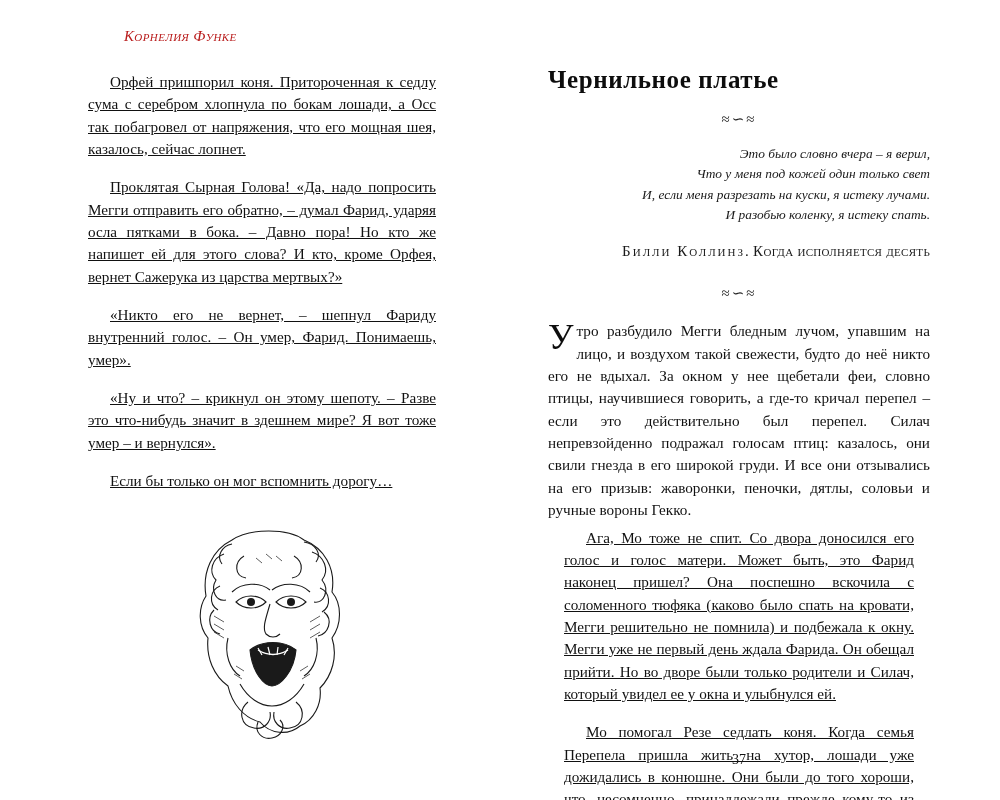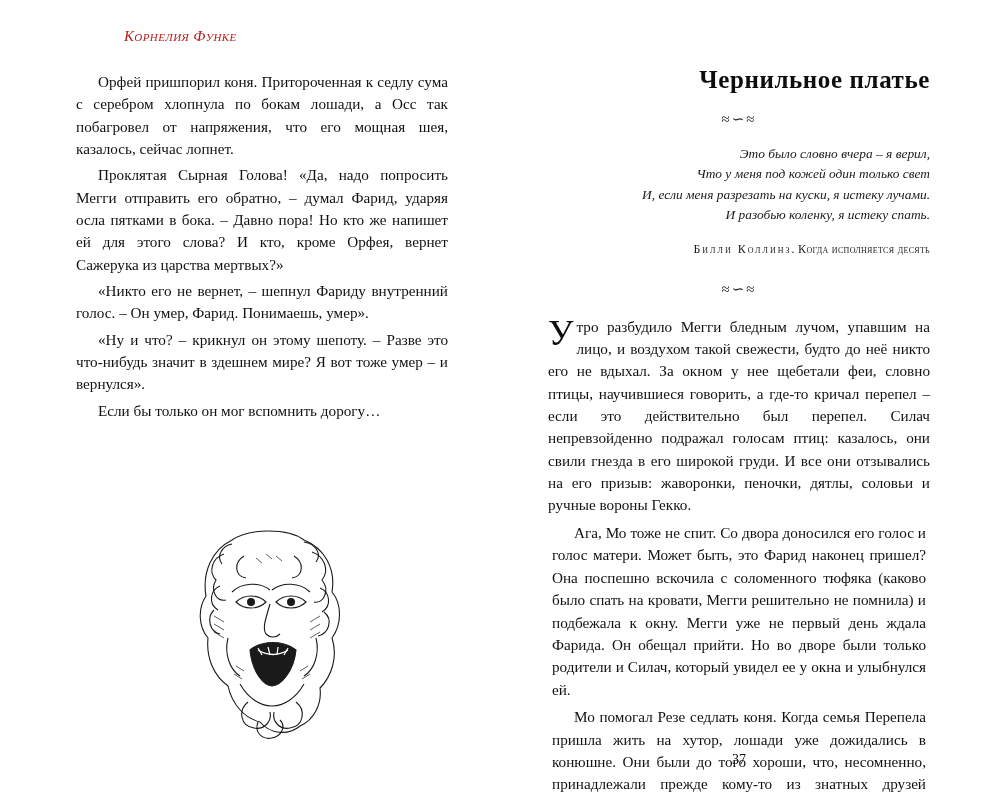--- a/index.html
+++ b/index.html
@@ -42,41 +42,42 @@
     white-space: nowrap;
   }
   .body-text {
     font-size: 15.2px;
     line-height: 1.47;
     text-align: justify;
     text-justify: inter-word;
     color: #111111;
   }
   .body-text p {
-    margin: 4px;
+    margin: 16px;
     text-indent: 22px;
+    text-decoration: underline;
   }
   .left-illustration {
     position: absolute;
     left: 90px;
     top: 470px;
     width: 220px;
     height: 250px;
   }
   
   .right-page {
     position: absolute;
     left: 548px;
     top: 28px;
     width: 382px;
     height: 740px;
   }
   .chapter-title {
     font-size: 25px;
-    text-align: right;
+    text-align: left;
     letter-spacing: 0.6px;
     margin-top: 38px;
     margin-bottom: 16px;
     color: #0d0d0d;
   }
   .ornament {
     text-align: center;
     font-size: 15px;
     letter-spacing: 2px;
     color: #222222;
@@ -88,21 +89,21 @@
     font-size: 13.4px;
     line-height: 1.52;
     color: #1a1a1a;
     margin: 10px 0 0 18px;
     text-align: right;
   }
   .epigraph p { margin: 0; }
   .epigraph-source {
     font-style: normal;
     font-variant: small-caps;
-    font-size: 12px;
+    font-size: 15px;
     letter-spacing: 0.3px;
     margin-top: 14px;
     margin-left: 22px;
     color: #1a1a1a;
   }
   .epigraph-source .author {
     letter-spacing: 2px;
   }
   .drop-para {
     position: relative;

